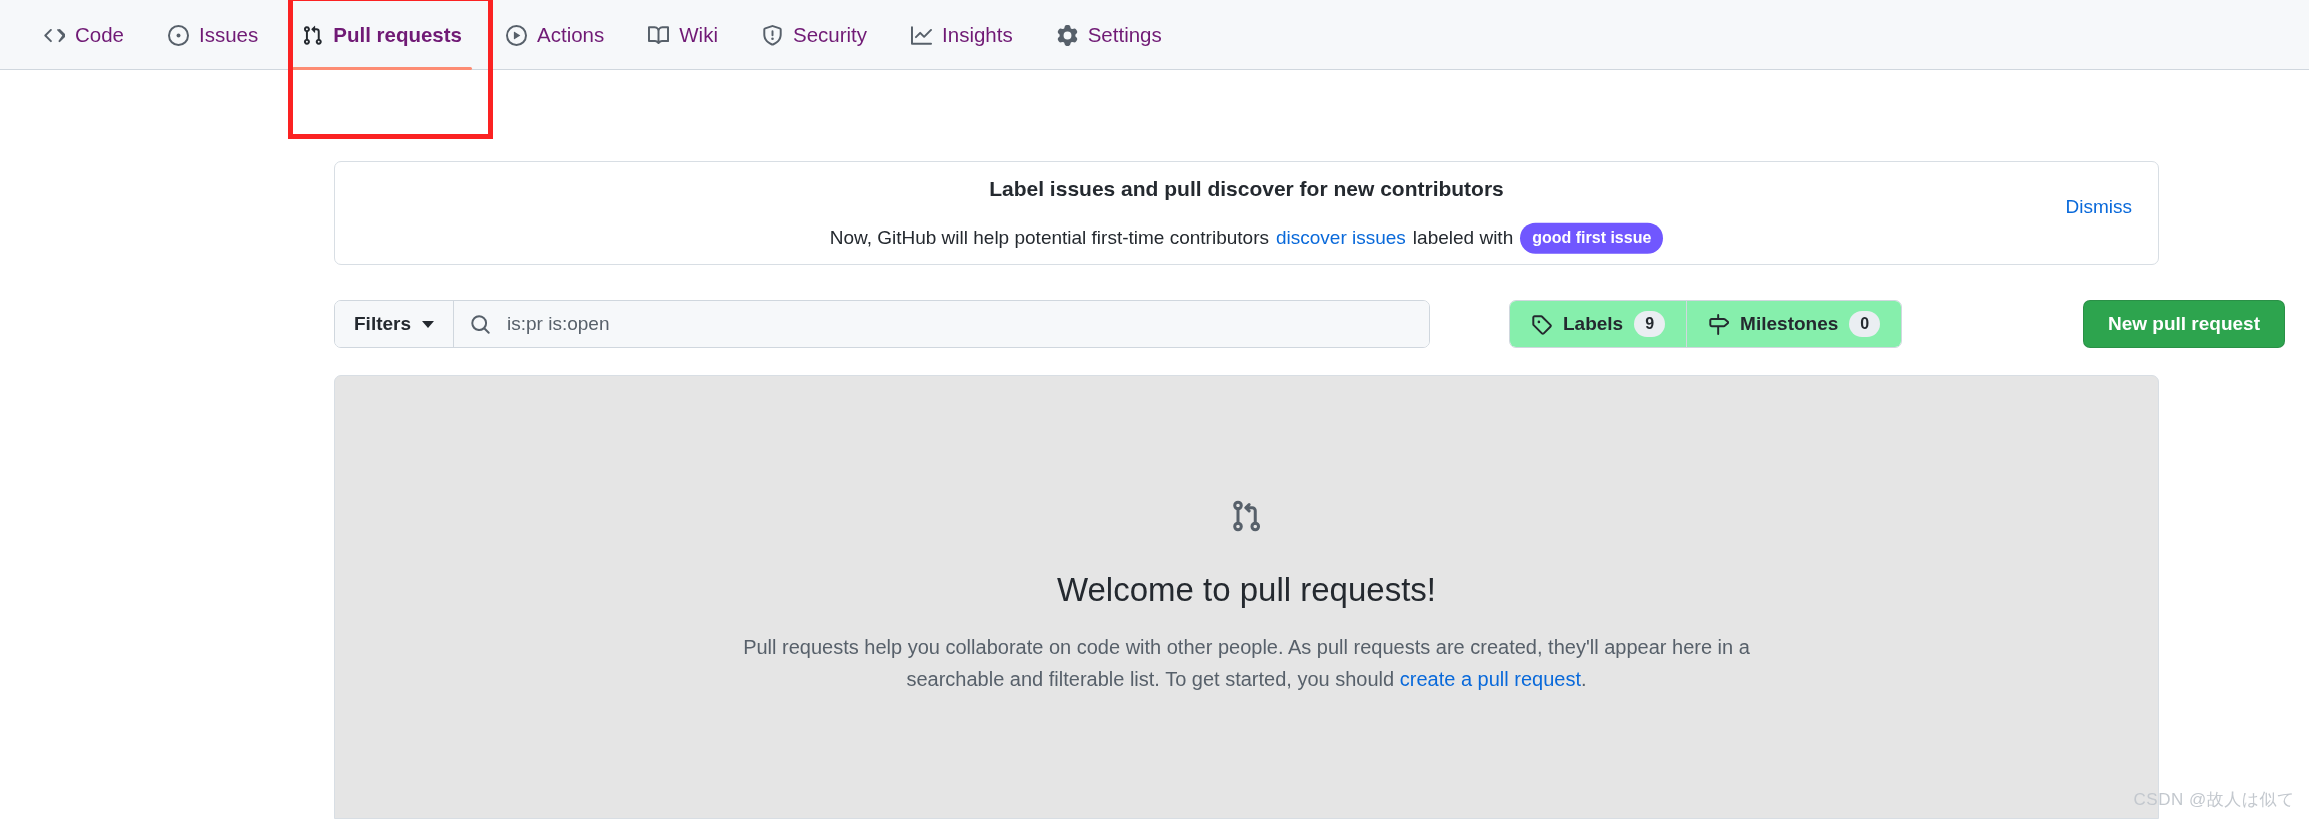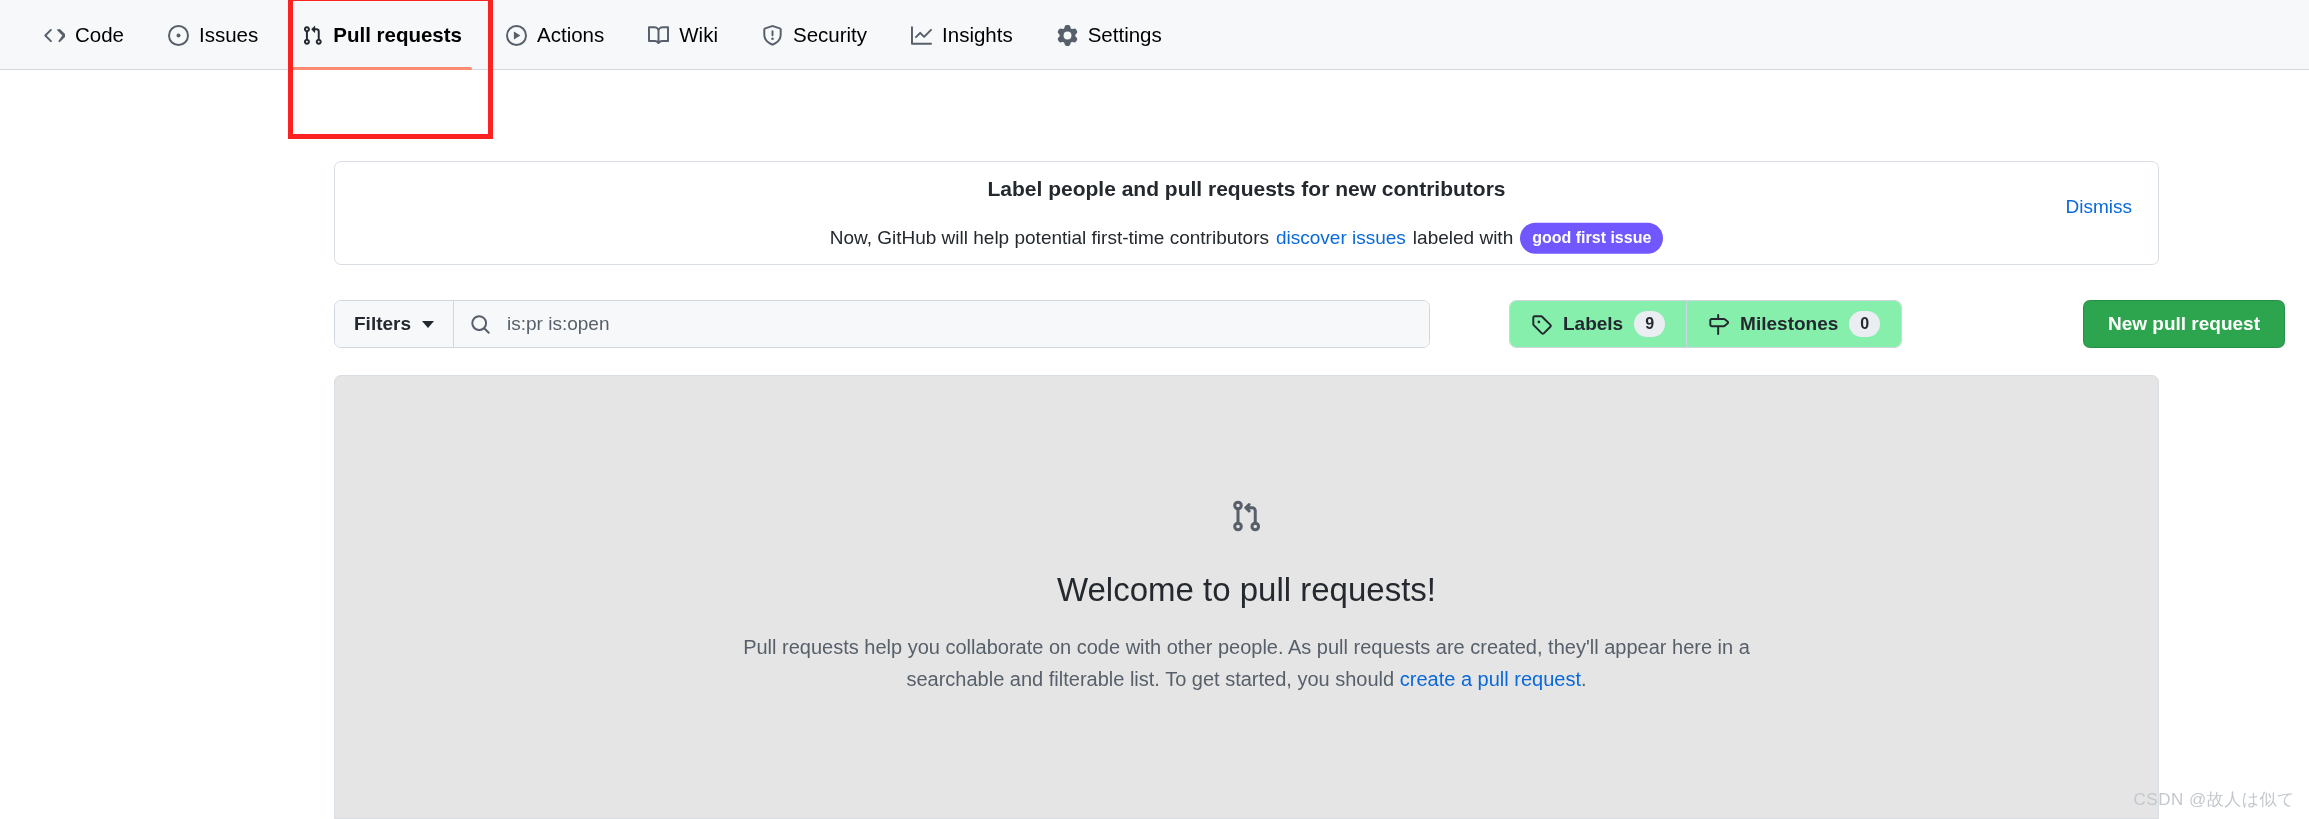--- a/index.html
+++ b/index.html
@@ -26,21 +26,21 @@
     padding-left: 22px;
     gap: 0px;
   }
   .nav-item {
     display: flex;
     align-items: center;
     gap: 10px;
     height: 70px;
     padding: 0 22px;
     font-size: 20.5px;
-    color: #000000;
+    color: #701a75;
     cursor: pointer;
     position: relative;
     white-space: nowrap;
   }
   .nav-item.selected { font-weight: 600; }
   .nav-item.selected::after {
     content: "";
     position: absolute;
     left: 12px; right: 12px;
     bottom: 0;
@@ -332,21 +332,21 @@
       <span>Settings</span>
     </div>
 
   </div>
 </div>
 
 <div class="annot-box"></div>
 
 <div class="banner">
   <div class="banner-inner">
-    <div class="banner-title">Label people and pull requests for new contributors</div>
+    <div class="banner-title">Label issues and pull discover for new contributors</div>
     <div class="banner-sub">
       <span>Now, GitHub will help potential first-time contributors</span>
       <a class="link">discover issues</a>
       <span>labeled with</span>
       <span class="label-pill">good first issue</span>
     </div>
   </div>
   <a class="dismiss">Dismiss</a>
 </div>
 

